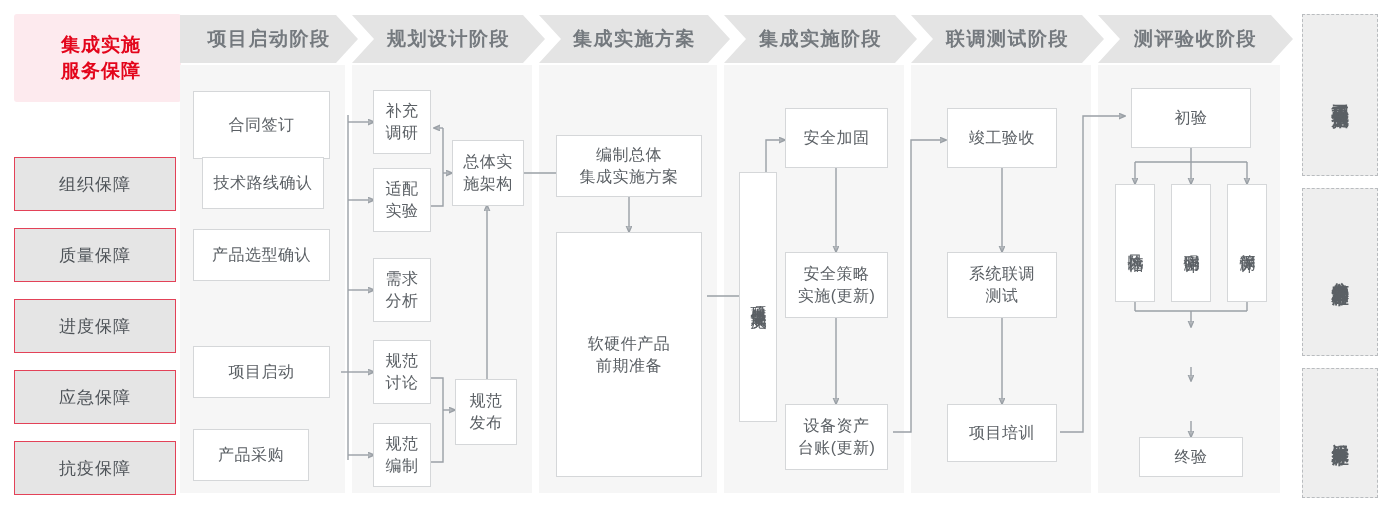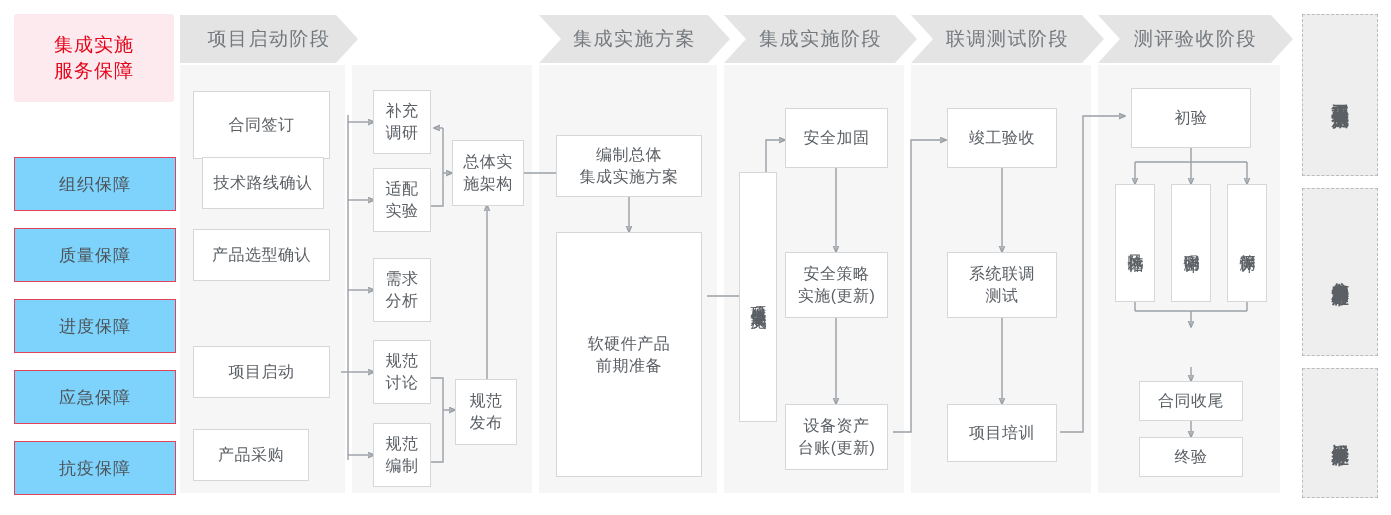--- a/index.html
+++ b/index.html
@@ -10,39 +10,39 @@
     color:#5b5f63;
     overflow:hidden;
   }
   #stage{position:relative;width:1391px;height:515px;}
 
   
   .gtitle{
     position:absolute;left:14px;top:14px;width:160px;height:88px;
     background:#fdeaee;border-radius:3px;
     display:flex;flex-direction:column;align-items:center;justify-content:center;
-    color:#e3051b;font-weight:normal;font-size:19px;line-height:1.35;letter-spacing:1px;
+    color:#e3051b;font-weight:bold;font-size:19px;line-height:1.35;letter-spacing:1px;padding-left:7px;
   }
   .gitem{
     position:absolute;left:14px;width:160px;height:52px;
-    background:#7dd3fc;border:1.5px solid #e34258;
+    background:#e5e5e5;border:1.5px solid #e34258;
     display:flex;align-items:center;justify-content:center;
     font-size:17px;color:#4e5358;letter-spacing:1px;
   }
 
   
   .panel{
     position:absolute;top:65px;bottom:22px;
     background:#f6f6f6;
   }
   .chev{
     position:absolute;top:15px;height:48px;
     background:#e4e4e4;
     display:flex;align-items:center;justify-content:center;
-    font-size:19px;font-weight:normal;color:#74797e;letter-spacing:1.5px;
+    font-size:19px;font-weight:bold;color:#74797e;letter-spacing:1.5px;
     clip-path:polygon(0 0, calc(100% - 22px) 0, 100% 50%, calc(100% - 22px) 100%, 0 100%);
   }
   .chev.notch{
     clip-path:polygon(0 0, calc(100% - 22px) 0, 100% 50%, calc(100% - 22px) 100%, 0 100%, 22px 50%);
   }
 
   
   .box{
     position:absolute;background:#ffffff;border:1px solid #d5d7d9;
     display:flex;align-items:center;justify-content:center;text-align:center;
@@ -88,20 +88,21 @@
   <div class="gitem" style="top:441px">抗疫保障</div>
 
   <div class="panel" style="left:180px;width:165px"></div>
   <div class="panel" style="left:352px;width:180px"></div>
   <div class="panel" style="left:539px;width:178px"></div>
   <div class="panel" style="left:724px;width:180px"></div>
   <div class="panel" style="left:911px;width:180px"></div>
   <div class="panel" style="left:1098px;width:182px"></div>
 
   <div class="chev" style="left:180px;width:178px">项目启动阶段</div>
+  <div class="chev notch" style="left:352px;width:193px">规划设计阶段</div>
   <div class="chev notch" style="left:539px;width:191px">集成实施方案</div>
   <div class="chev notch" style="left:724px;width:193px">集成实施阶段</div>
   <div class="chev notch" style="left:911px;width:193px">联调测试阶段</div>
   <div class="chev notch" style="left:1098px;width:195px">测评验收阶段</div>
 
   <svg id="wires">
     <defs>
       <marker id="ar" markerWidth="7" markerHeight="7" refX="6.2" refY="3" orient="auto" markerUnits="userSpaceOnUse">
         <path d="M0,0.3 L6.4,3 L0,5.7 Z" fill="#9aa0a6" stroke="none"></path>
       </marker>
@@ -191,20 +192,19 @@
   <div class="box" style="left:785px;top:404px;width:103px;height:66px">设备资产<br>台账(更新)</div>
 
   <div class="box" style="left:947px;top:108px;width:110px;height:60px">竣工验收</div>
   <div class="box" style="left:947px;top:404px;width:110px;height:58px">项目培训</div>
   <div class="box" style="left:947px;top:252px;width:110px;height:66px">系统联调<br>测试</div>
 
   <div class="box" style="left:1131px;top:88px;width:120px;height:60px">初验</div>
   <div class="vbox" style="left:1115px;top:184px;width:40px;height:118px">风险评估</div>
   <div class="vbox" style="left:1171px;top:184px;width:40px;height:118px">密码测评</div>
   <div class="vbox" style="left:1227px;top:184px;width:40px;height:118px">等保测评</div>
-  <div class="box" style="left:1139px;top:381px;width:104px;height:40px">合同收尾</div>
   <div class="box" style="left:1139px;top:437px;width:104px;height:40px">终验</div>
 
   <div class="std" style="top:14px;height:162px">工程项目实施指引</div>
   <div class="std" style="top:188px;height:168px">信息安全保密标准</div>
   <div class="std" style="top:368px;height:130px">运维服务标准</div>
 
 </div>
 
 </body></html>

